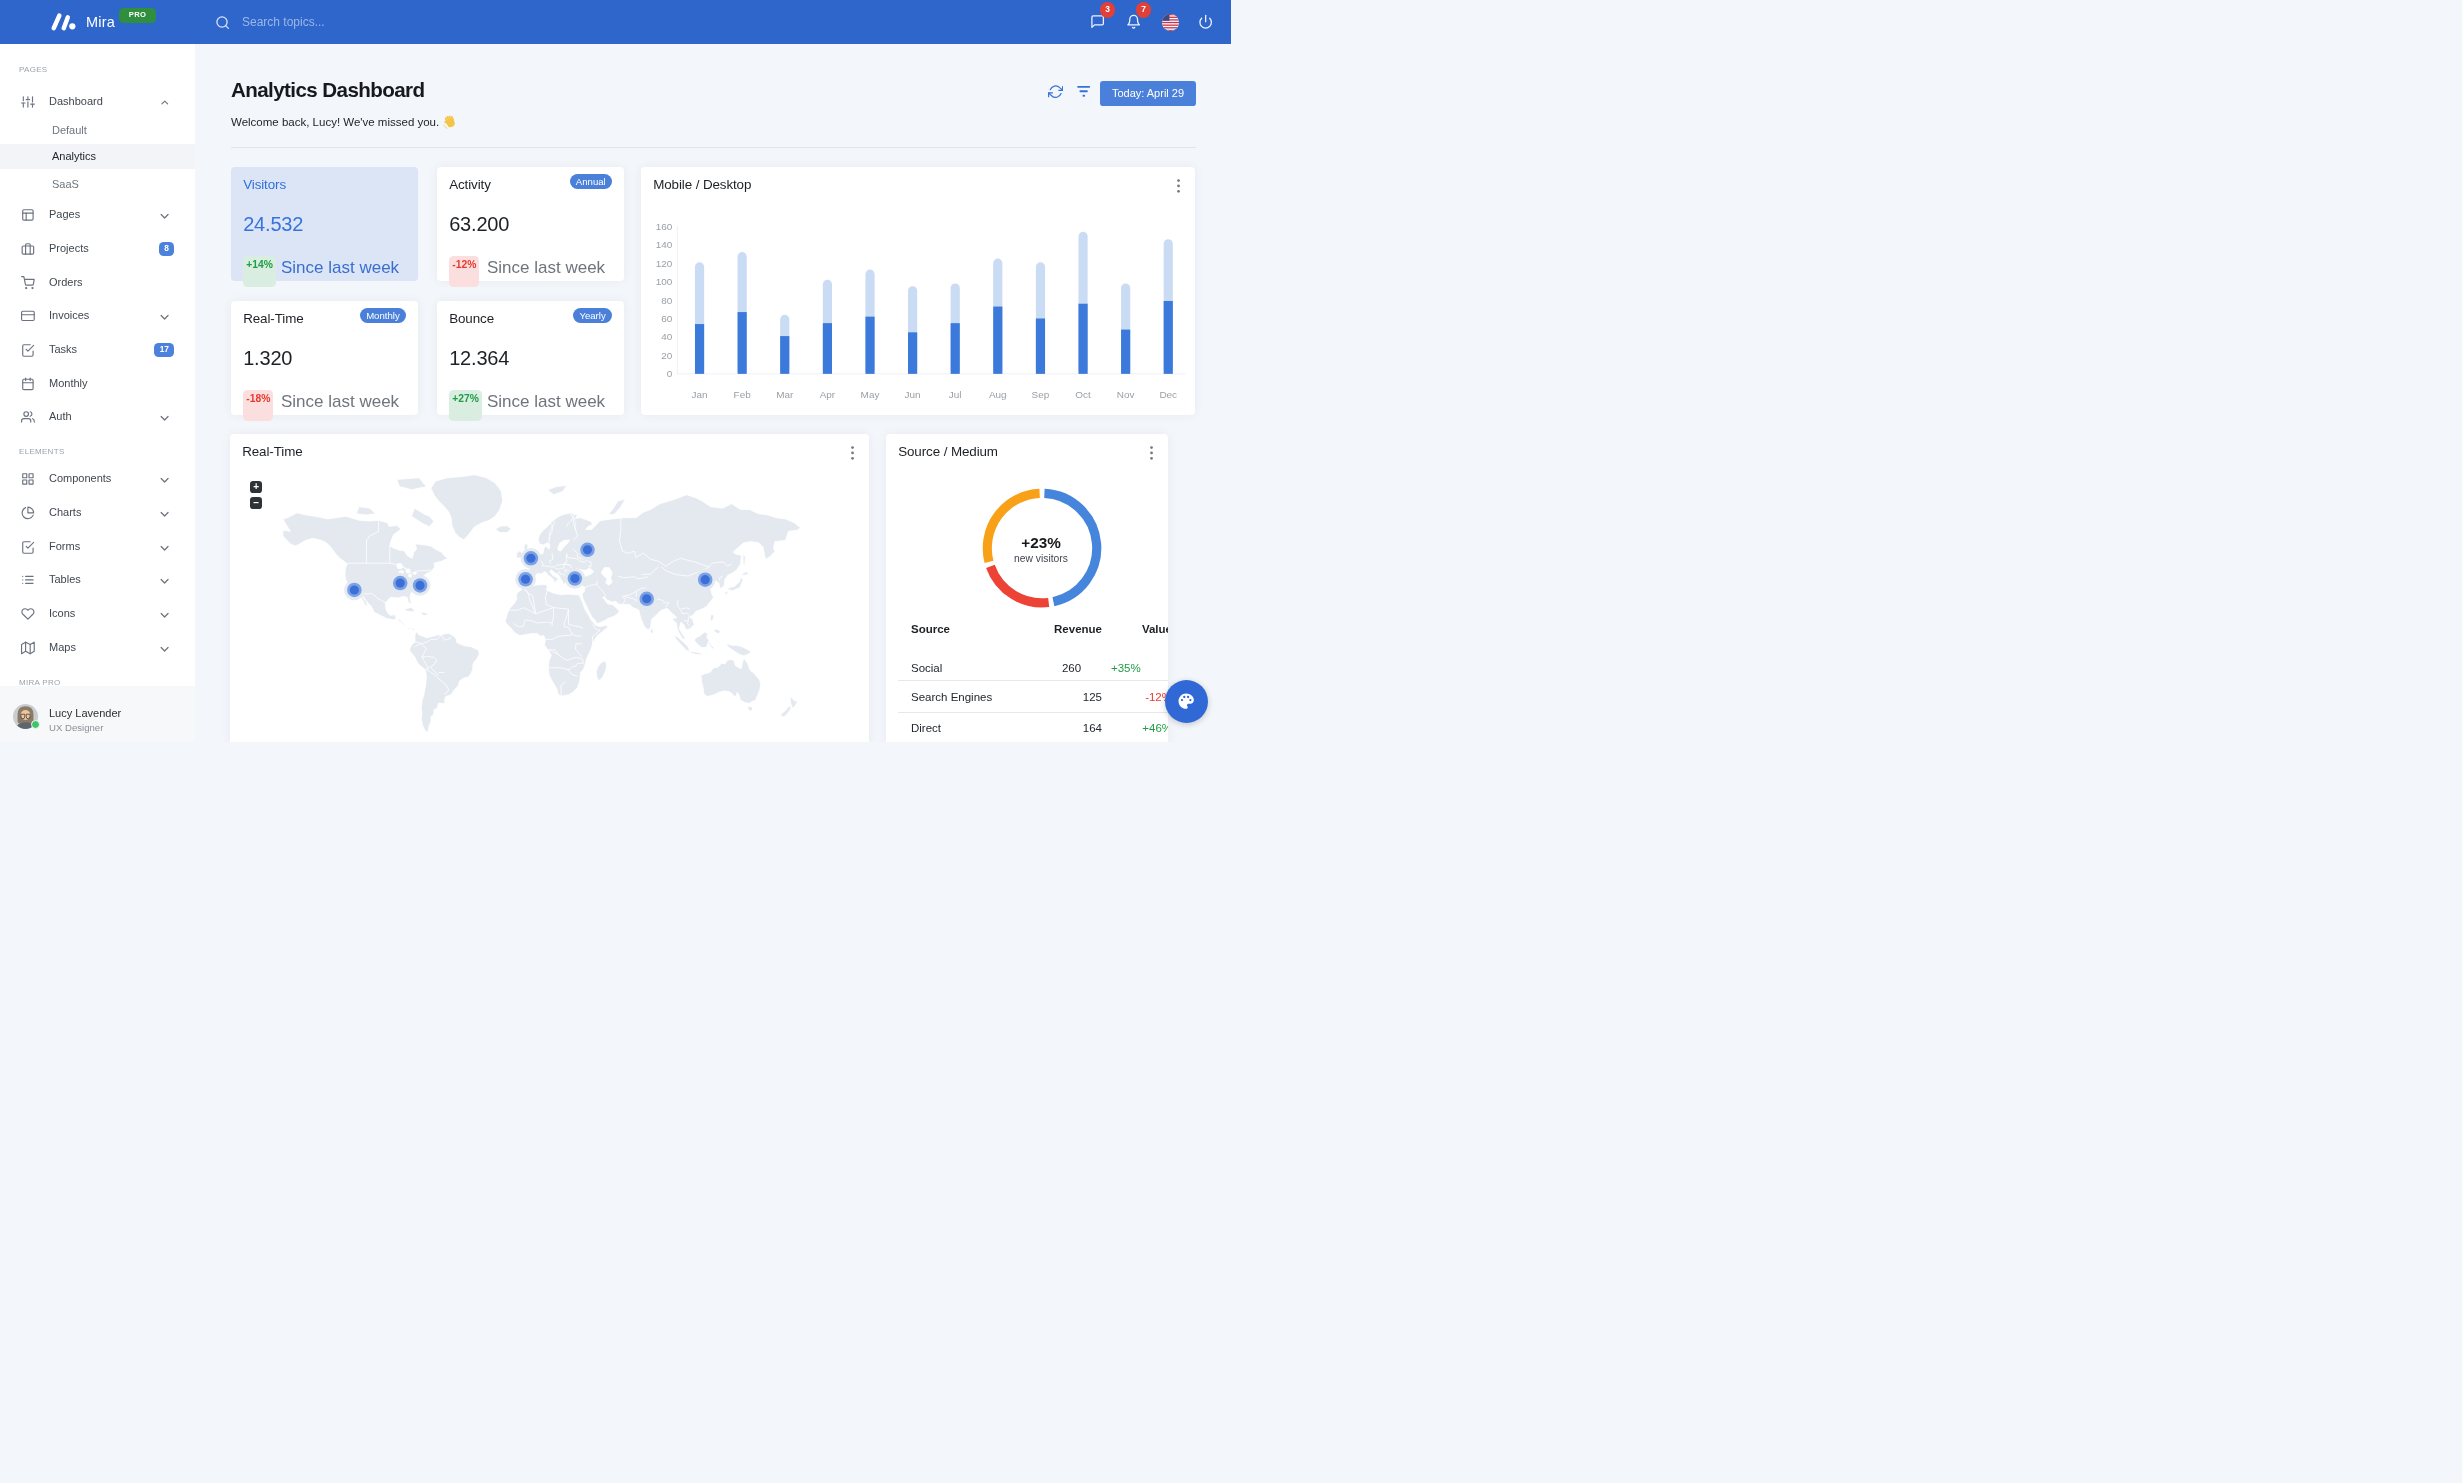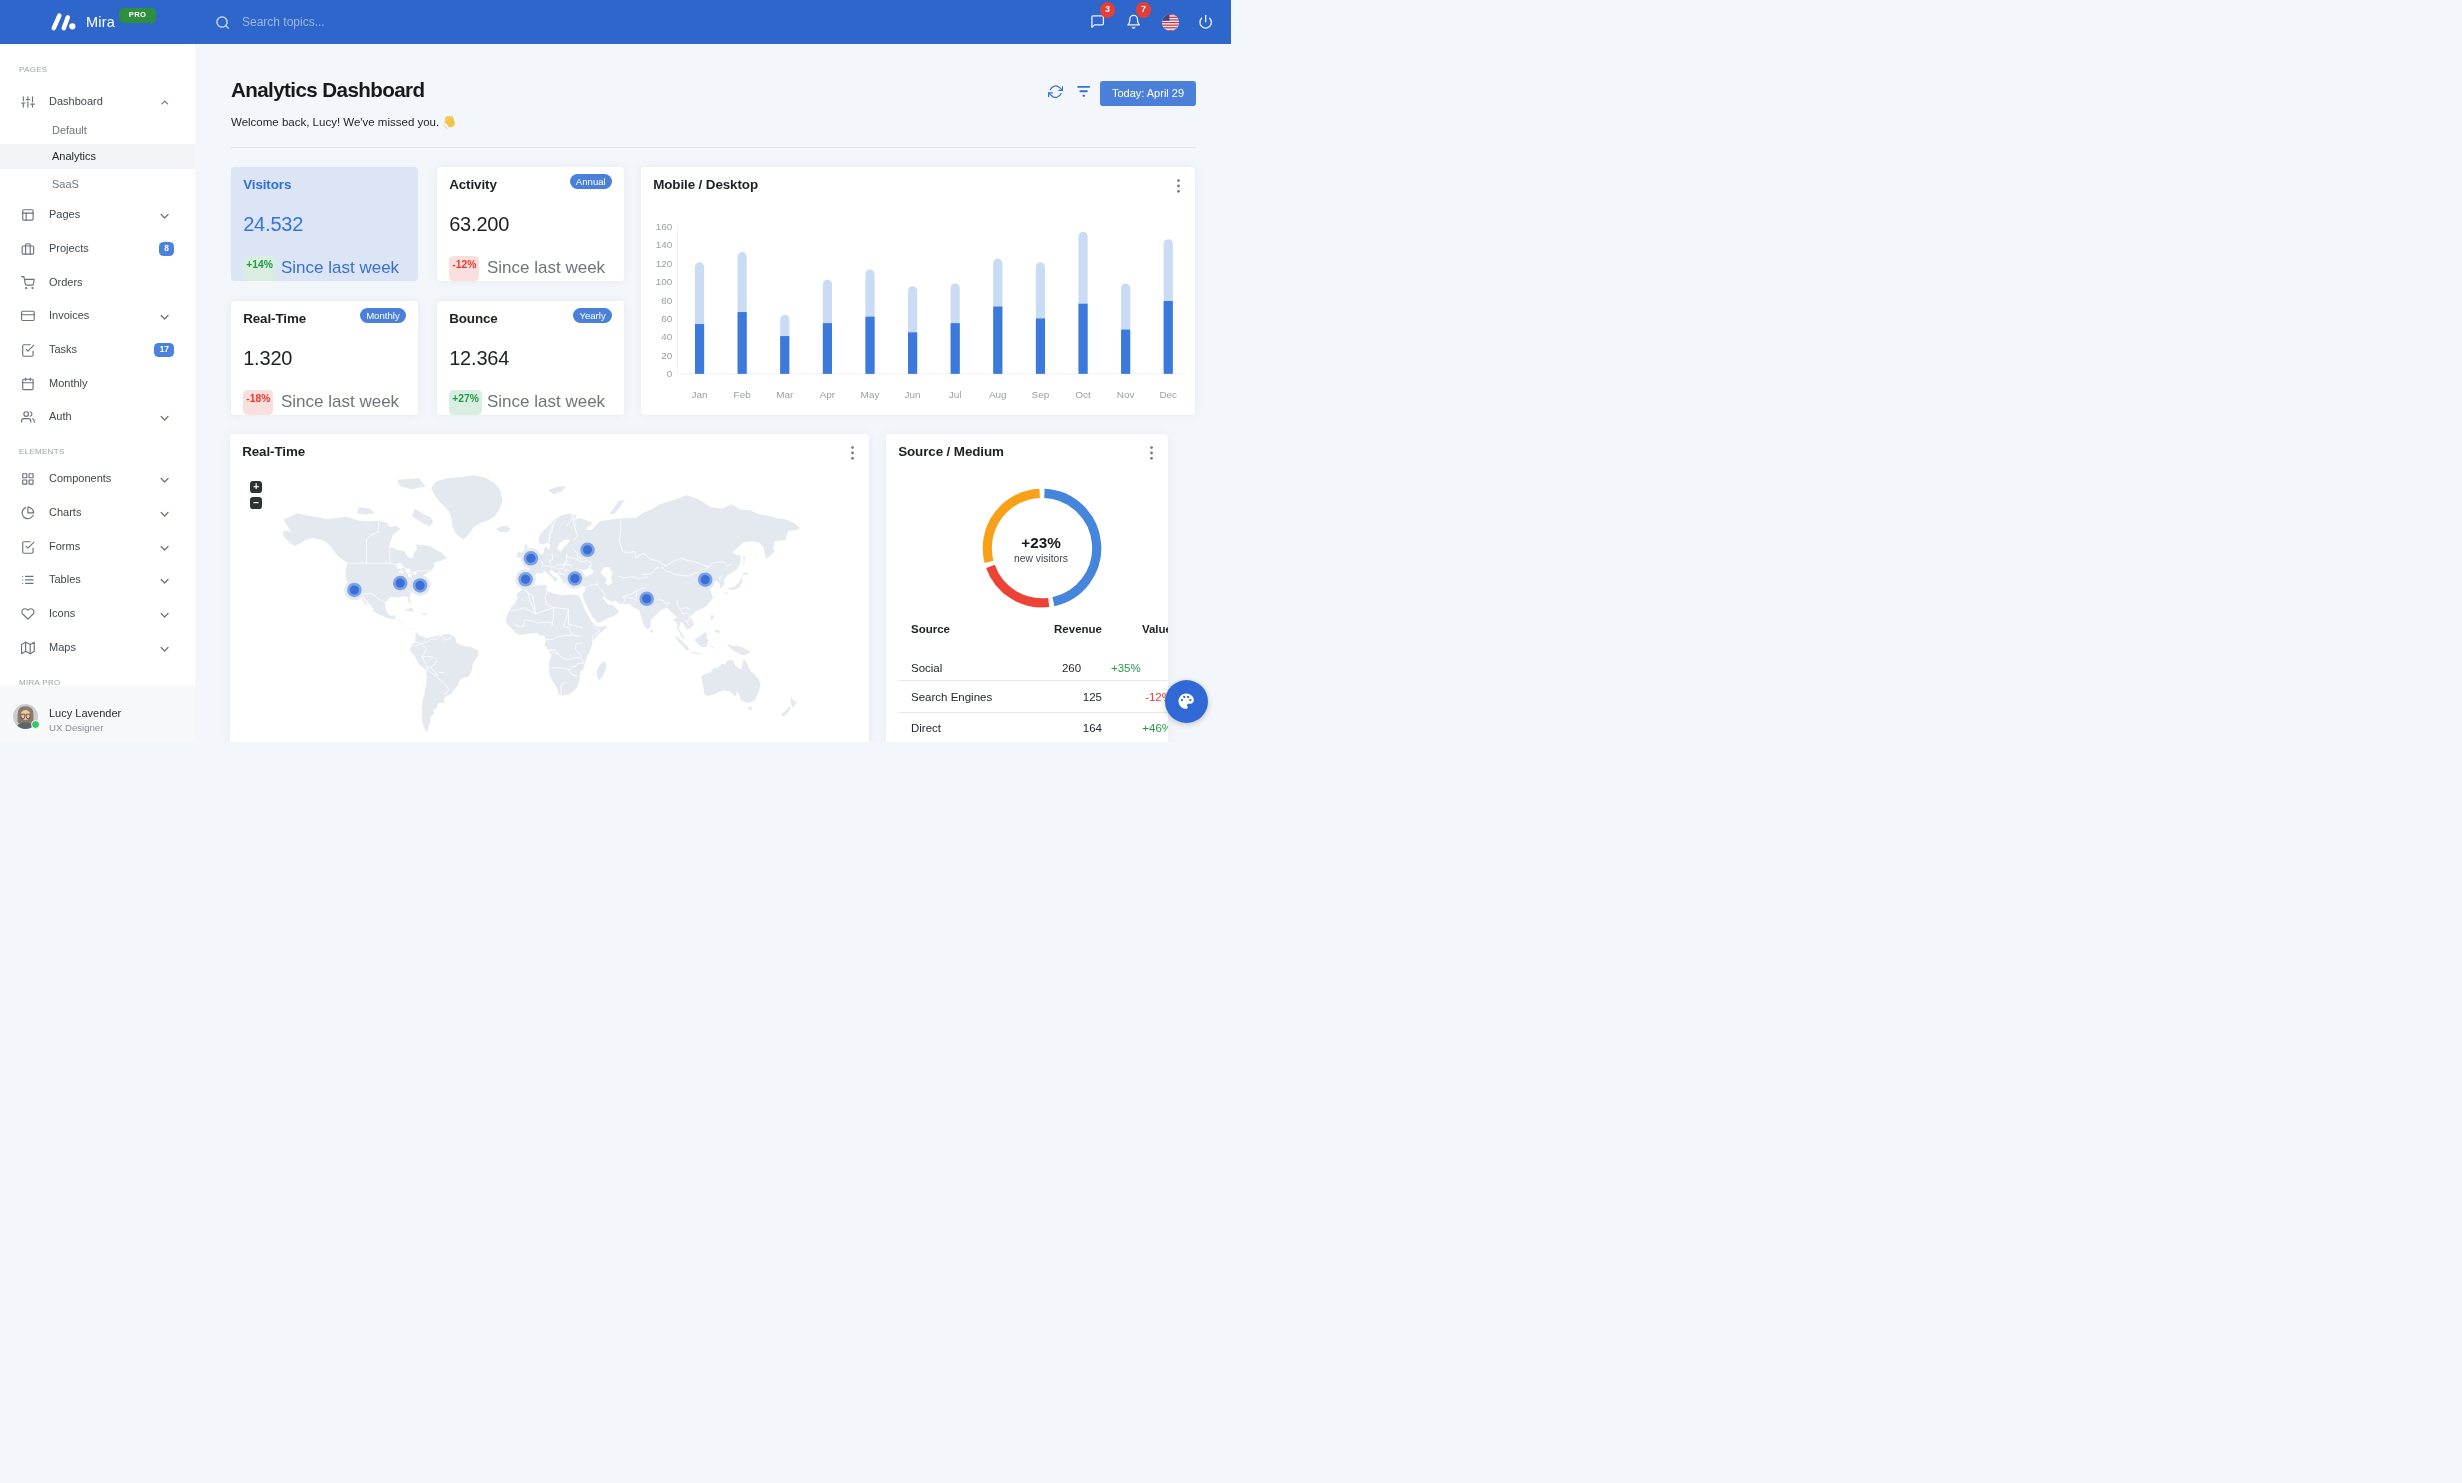--- a/index.html
+++ b/index.html
@@ -24,25 +24,25 @@
 .ssub.active{background:#f2f4f7}
 .ssub.active .lb{color:#23282e;font-weight:500}
 .userbox{position:absolute;left:0;top:642px;width:195px;height:55px;background:#f7f8fa}
 .content{position:absolute;left:195px;top:44px;width:1036px;height:697px}
 .pagetitle{position:absolute;left:36px;top:34px;font-size:20.6px;font-weight:700;color:#17191c;letter-spacing:-0.6px}
 .welcome{position:absolute;left:36px;top:70px;font-size:11.5px;color:#1d2125}
 .hdivider{position:absolute;left:36px;top:103px;width:965px;height:0.8px;background:#e2e5e9}
 .actico{position:absolute;top:40px;color:#3572d8}
 .todaybtn{position:absolute;left:905px;top:37px;width:96px;height:25px;background:#4a80d9;border-radius:3.1px;color:#fff;font-size:11px;text-align:center;line-height:25px}
 .card{position:absolute;background:#fff;border-radius:3.8px;box-shadow:0 0 10.7px rgba(33,37,41,.06)}
-.cardtitle{position:absolute;left:12.2px;top:10px;font-size:13.4px;font-weight:700;color:#1d2125;letter-spacing:-0.1px}
+.cardtitle{position:absolute;left:12.2px;top:10px;font-size:13.4px;font-weight:400;color:#1d2125;letter-spacing:-0.1px}
 .kebab{position:absolute;right:15.3px;top:12.2px}
 .statnum{position:absolute;left:12.2px;top:46px;font-size:20px;color:#1d2125;letter-spacing:-0.2px}
 .pill{position:absolute;right:12.2px;top:7px;height:15.3px;border-radius:7.6px;background:#4a80d9;color:#fff;font-size:9.6px;line-height:15.3px;padding:0 6.1px}
-.chbadge{position:absolute;left:12.2px;top:89px;height:25px;border-radius:4.6px;font-size:10.3px;font-weight:bold;line-height:17.6px;padding:0 3.1px}
+.chbadge{position:absolute;left:12.2px;top:89px;height:31px;border-radius:4.6px;font-size:10.3px;font-weight:bold;line-height:17.6px;padding:0 3.1px}
 .chbadge.up{background:#d9eee0;color:#209c46}
 .chbadge.down{background:#fbdfdf;color:#e8392f}
 .sincetx{position:absolute;left:50px;top:91px;font-size:17px;color:#6e757c}
 .c-visitors{left:231px;top:167px;width:187px;height:114px;background:#dbe5f6;box-shadow:none}
 .c-visitors .cardtitle{color:#2f6fdb}
 .c-visitors .statnum{color:#3873dd}
 .c-visitors .sincetx{color:#3a6fd0}
 .mapsvg{position:absolute;left:12.2px;top:40px}
 .zoombtn{position:absolute;left:20px;width:12.2px;height:12.2px;background:#2f3337;border-radius:3.1px;color:#fff;text-align:center;font-size:10px;line-height:11.5px;font-weight:bold}
 .thead{position:absolute;font-size:11.5px;font-weight:600;color:#1d2125}

